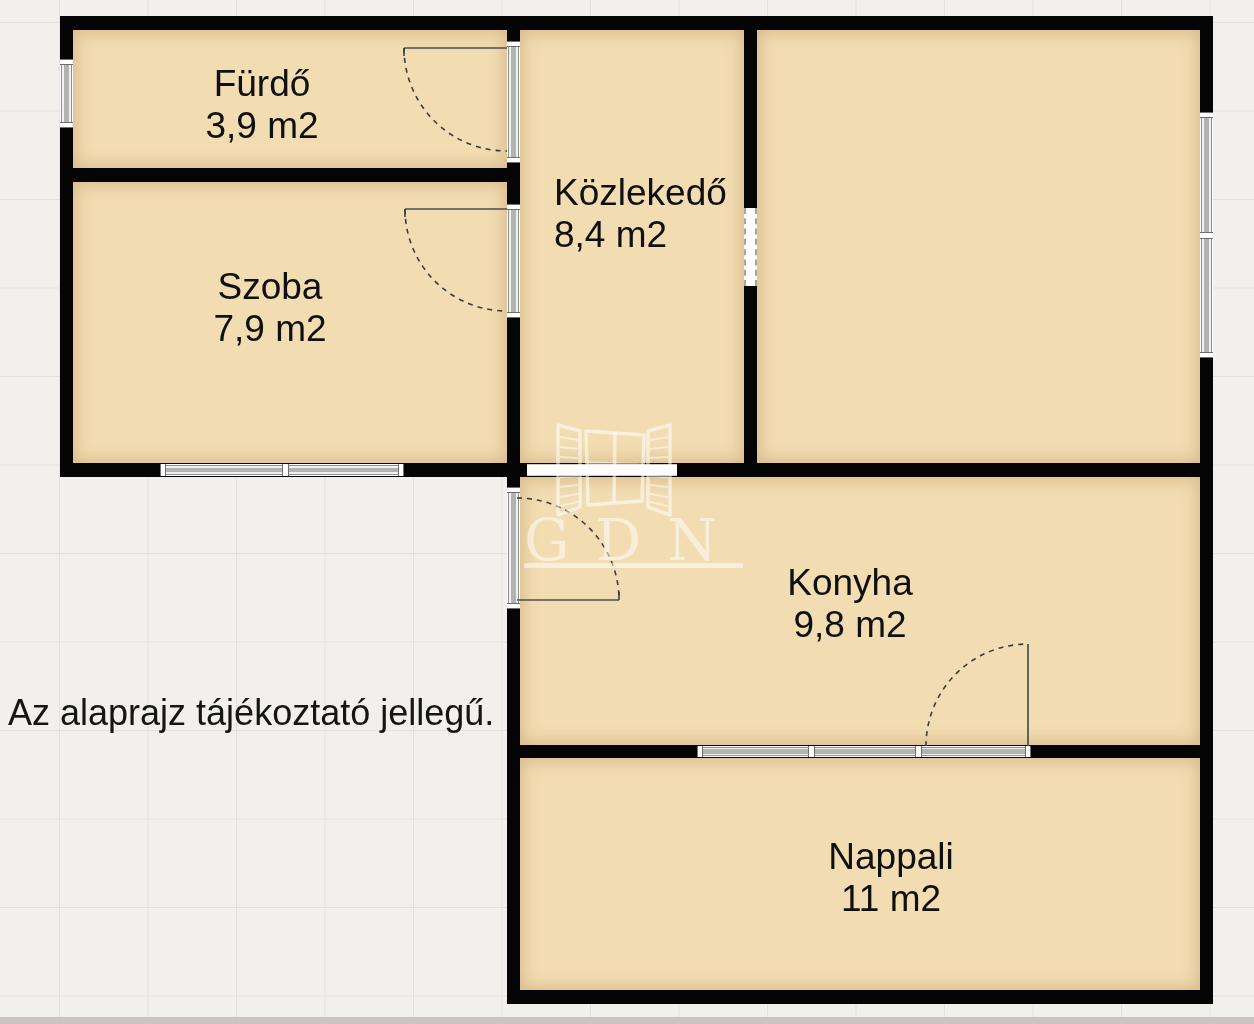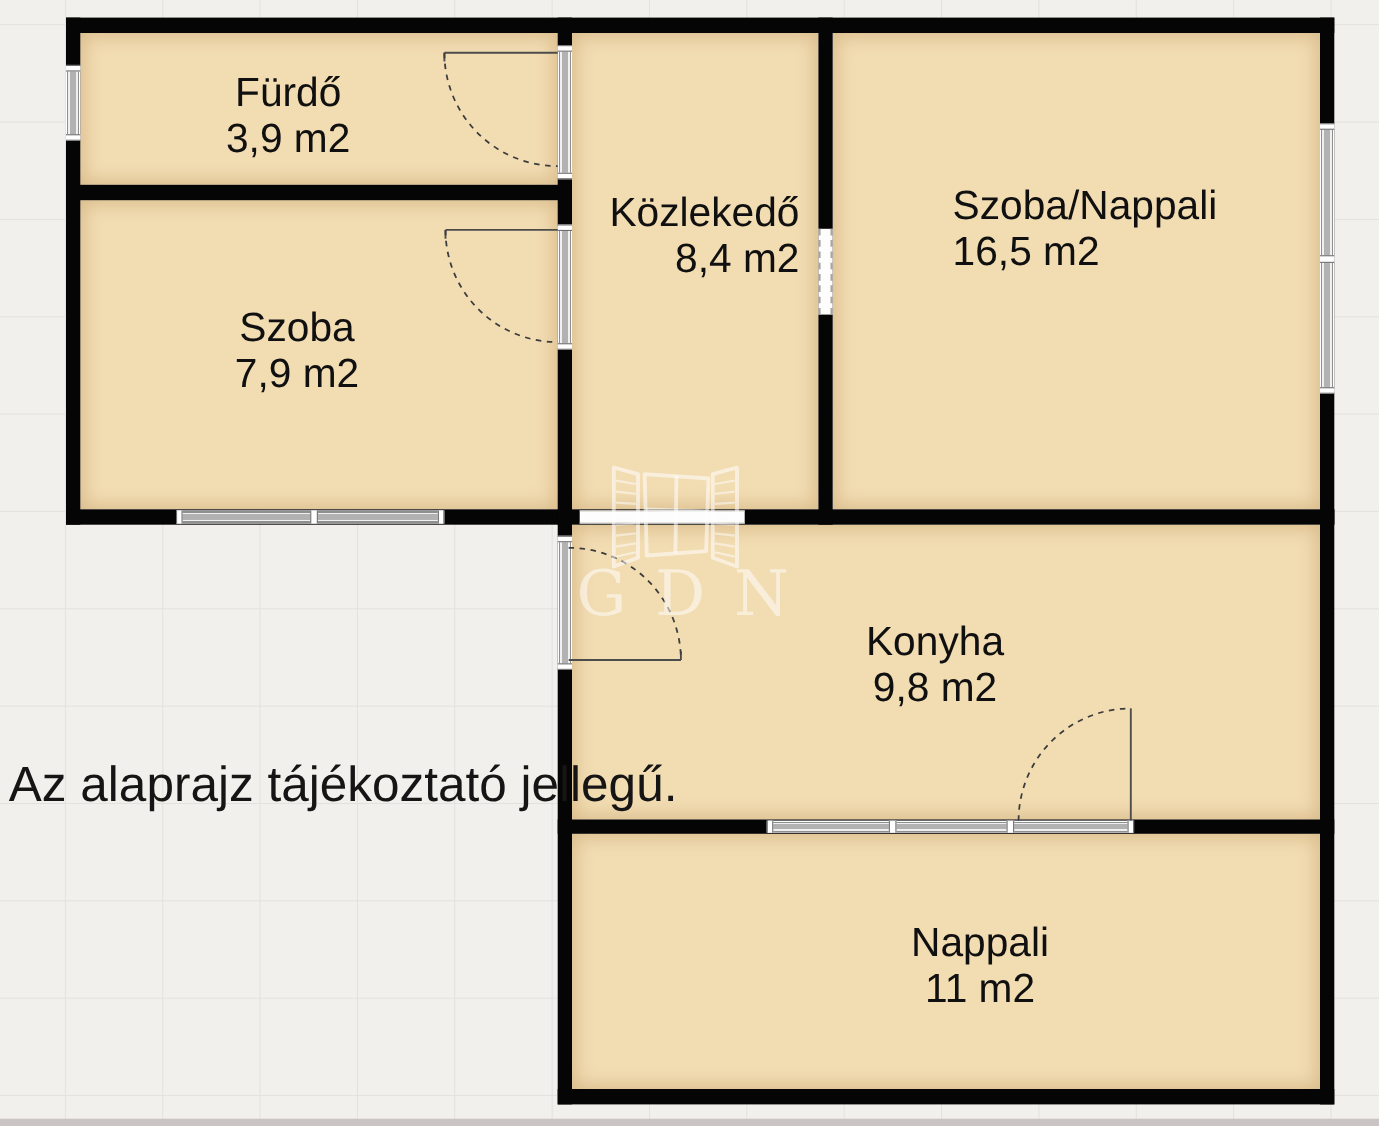--- a/index.html
+++ b/index.html
@@ -51,27 +51,27 @@
     box-sizing:border-box;
   }
   .room-label {
     position:absolute; color:#101010;
     font-size:37px; line-height:42px; white-space:nowrap;
   }
   .room-label .nm, .room-label .ar { display:block; }
   .center { text-align:center; }
   .disclaimer {
     position:absolute; left:8px; top:692px;
-    font-size:45px; line-height:42px; color:#151515; white-space:nowrap;
+    font-size:36px; line-height:42px; color:#151515; white-space:nowrap;
   }
   .wm-text {
     position:absolute; left:524px; top:514px;
     font-family:"DejaVu Serif","Liberation Serif",serif;
     font-size:57px; letter-spacing:26px; line-height:52px;
-    color:rgba(255,255,255,0.52); white-space:nowrap;
+    color:rgba(255,255,255,0.52); white-space:nowrap;text-decoration:underline;
   }
   .svg-overlay { position:absolute; left:0; top:0; pointer-events:none; }
   .bottom-strip { position:absolute; left:0; top:1017px; width:1254px; height:7px; background:#cac4c4; }
 </style>
 </head>
 <body>
 
 <div class="canvas">
 
   <div class="room" style="left:73px;  top:30px;  width:434px; height:138px;"></div>
@@ -131,31 +131,27 @@
       <path d="M10,14 L28,17 M10,24 L28,26 M10,34 L28,35 M10,44 L28,44 M10,54 L28,53 M10,64 L28,62 M10,74 L28,71 M10,83 L28,79"></path>
       <path d="M118,14 L100,17 M118,24 L100,26 M118,34 L100,35 M118,44 L100,44 M118,54 L100,53 M118,64 L100,62 M118,74 L100,71 M118,83 L100,79"></path>
     </g>
   </svg>
   <div class="wm-text">GDN</div>
 
   <div class="room-label center" style="left:162px; top:63px; width:200px;">
     <span class="nm">Fürdő</span>
     <span class="ar">3,9 m2</span>
   </div>
-  <div class="room-label center" style="left:170px; top:277px; width:200px;">
+  <div class="room-label center" style="left:170px; top:266px; width:200px;">
     <span class="nm">Szoba</span>
     <span class="ar">7,9 m2</span>
   </div>
-  <div class="room-label" style="left:554px; top:172px;text-align:right;">
+  <div class="room-label" style="left:554px; top:172px;">
     <span class="nm">Közlekedő</span>
     <span class="ar">8,4 m2</span>
-  </div>
-  <div class="room-label" style="left:866px; top:166px;">
-    <span class="nm">Szoba/Nappali</span>
-    <span class="ar">16,5 m2</span>
   </div>
   <div class="room-label center" style="left:750px; top:562px; width:200px;">
     <span class="nm">Konyha</span>
     <span class="ar">9,8 m2</span>
   </div>
   <div class="room-label center" style="left:791px; top:836px; width:200px;">
     <span class="nm">Nappali</span>
     <span class="ar">11 m2</span>
   </div>
 

